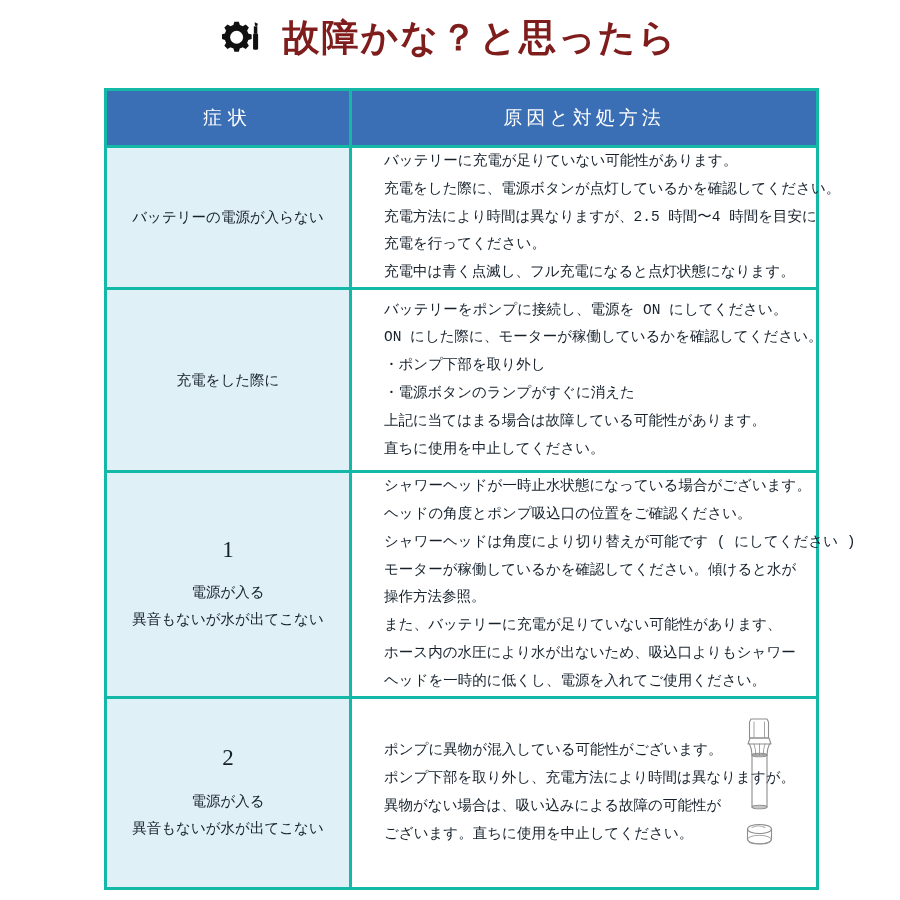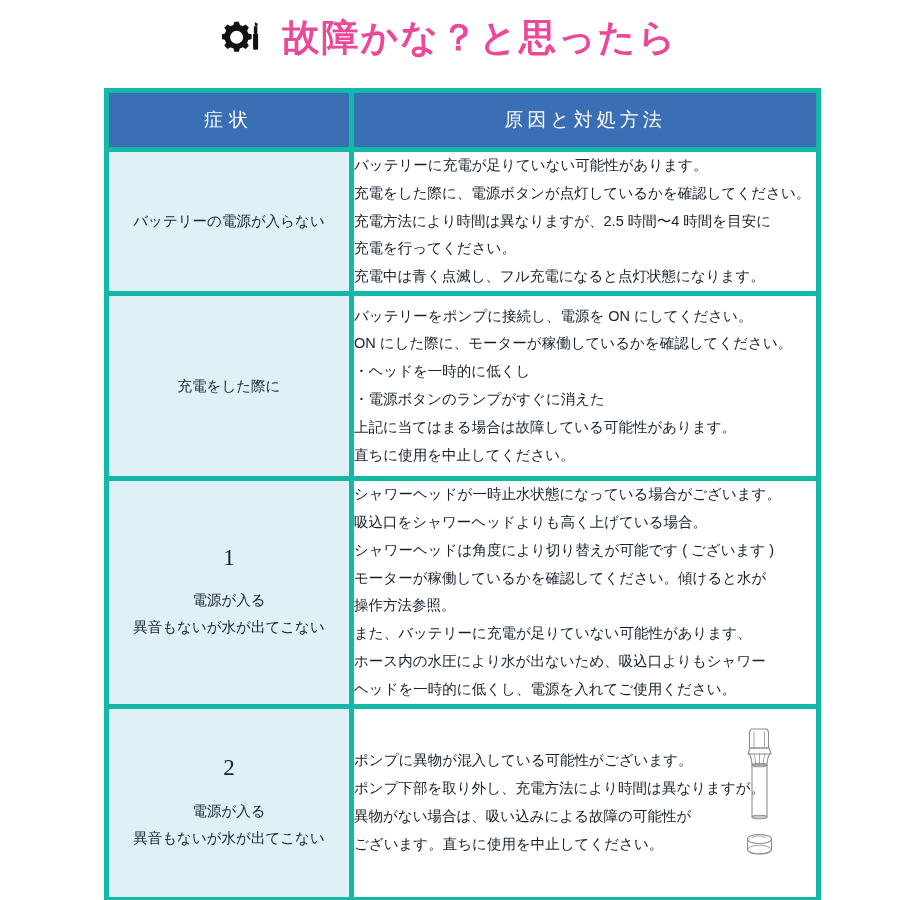--- a/index.html
+++ b/index.html
@@ -38,21 +38,21 @@
     height: 44px;
     flex: 0 0 auto;
     display: block;
     margin-top: 2px;
   }
   .title-text {
     font-family: Liberation Sans, sans-serif;
     font-size: 37px;
     font-weight: bold;
     letter-spacing: 2px;
-    color: #ec4899;
+    color: #7f1d1d;
     white-space: nowrap;
     line-height: 1;
   }
 
   
   .table-wrap {
     position: absolute;
     left: 104px;
     top: 88px;
     width: 712px;
@@ -60,21 +60,21 @@
   table.tbl {
     border-collapse: collapse;
     width: 712px;
     table-layout: fixed;
   }
   table.tbl col.c-sym { width: 245px; }
   table.tbl col.c-cause { width: 467px; }
 
   table.tbl th,
   table.tbl td {
-    border: 5px solid #14b8a6;
+    border: 3px solid #14b8a6;
     padding: 0;
     vertical-align: middle;
   }
 
   thead th {
     background: #3b6fb5;
     color: #ffffff;
     font-family: "DejaVu Sans", "Liberation Sans", sans-serif;
     font-weight: normal;
     font-size: 19px;
@@ -106,24 +106,25 @@
     display: block;
     font-family: "Liberation Serif", "DejaVu Serif", serif;
     font-size: 23px;
     line-height: 1.2;
     margin-bottom: 16px;
     color: #15202b;
   }
   .sym-line { display: block; }
 
   .cause-body {
-    font-family: Liberation Sans, sans-serif;
+    font-family: Liberation Mono, monospace;
     font-size: 14.5px;
     line-height: 1.92;
     color: #15202b;
+    margin-left: 32px;
   }
   .cause-line { display: block; white-space: nowrap; }
 
   
   tr.r0 td { height: 137px; }
   tr.r1 td { height: 180px; }
   tr.r2 td { height: 222px; }
   tr.r3 td { height: 188px; }
 
   
@@ -180,38 +181,38 @@
             </td>
           </tr>
           <tr class="r1">
             <td class="sym">
               <span class="sym-line">充電をした際に</span>
             </td>
             <td class="cause">
               <div class="cause-body">
                 <span class="cause-line">バッテリーをポンプに接続し、電源を ON にしてください。</span>
                 <span class="cause-line">ON にした際に、モーターが稼働しているかを確認してください。</span>
-                <span class="cause-line">・ヘッドを一時的に低くし</span>
+                <span class="cause-line">・ポンプ下部を取り外し</span>
                 <span class="cause-line">・電源ボタンのランプがすぐに消えた</span>
                 <span class="cause-line">上記に当てはまる場合は故障している可能性があります。</span>
                 <span class="cause-line">直ちに使用を中止してください。</span>
               </div>
             </td>
           </tr>
           <tr class="r2">
             <td class="sym">
               <span class="sym-num">1</span>
               <span class="sym-line">電源が入る</span>
               <span class="sym-line">異音もないが水が出てこない</span>
             </td>
             <td class="cause">
               <div class="cause-body">
                 <span class="cause-line">シャワーヘッドが一時止水状態になっている場合がございます。</span>
-                <span class="cause-line">吸込口をシャワーヘッドよりも高く上げている場合。</span>
-                <span class="cause-line">シャワーヘッドは角度により切り替えが可能です ( ございます )</span>
+                <span class="cause-line">ヘッドの角度とポンプ吸込口の位置をご確認ください。</span>
+                <span class="cause-line">シャワーヘッドは角度により切り替えが可能です ( にしてください )</span>
                 <span class="cause-line">モーターが稼働しているかを確認してください。傾けると水が</span>
                 <span class="cause-line">操作方法参照。</span>
                 <span class="cause-line">また、バッテリーに充電が足りていない可能性があります、</span>
                 <span class="cause-line">ホース内の水圧により水が出ないため、吸込口よりもシャワー</span>
                 <span class="cause-line">ヘッドを一時的に低くし、電源を入れてご使用ください。</span>
               </div>
             </td>
           </tr>
           <tr class="r3">
             <td class="sym">

